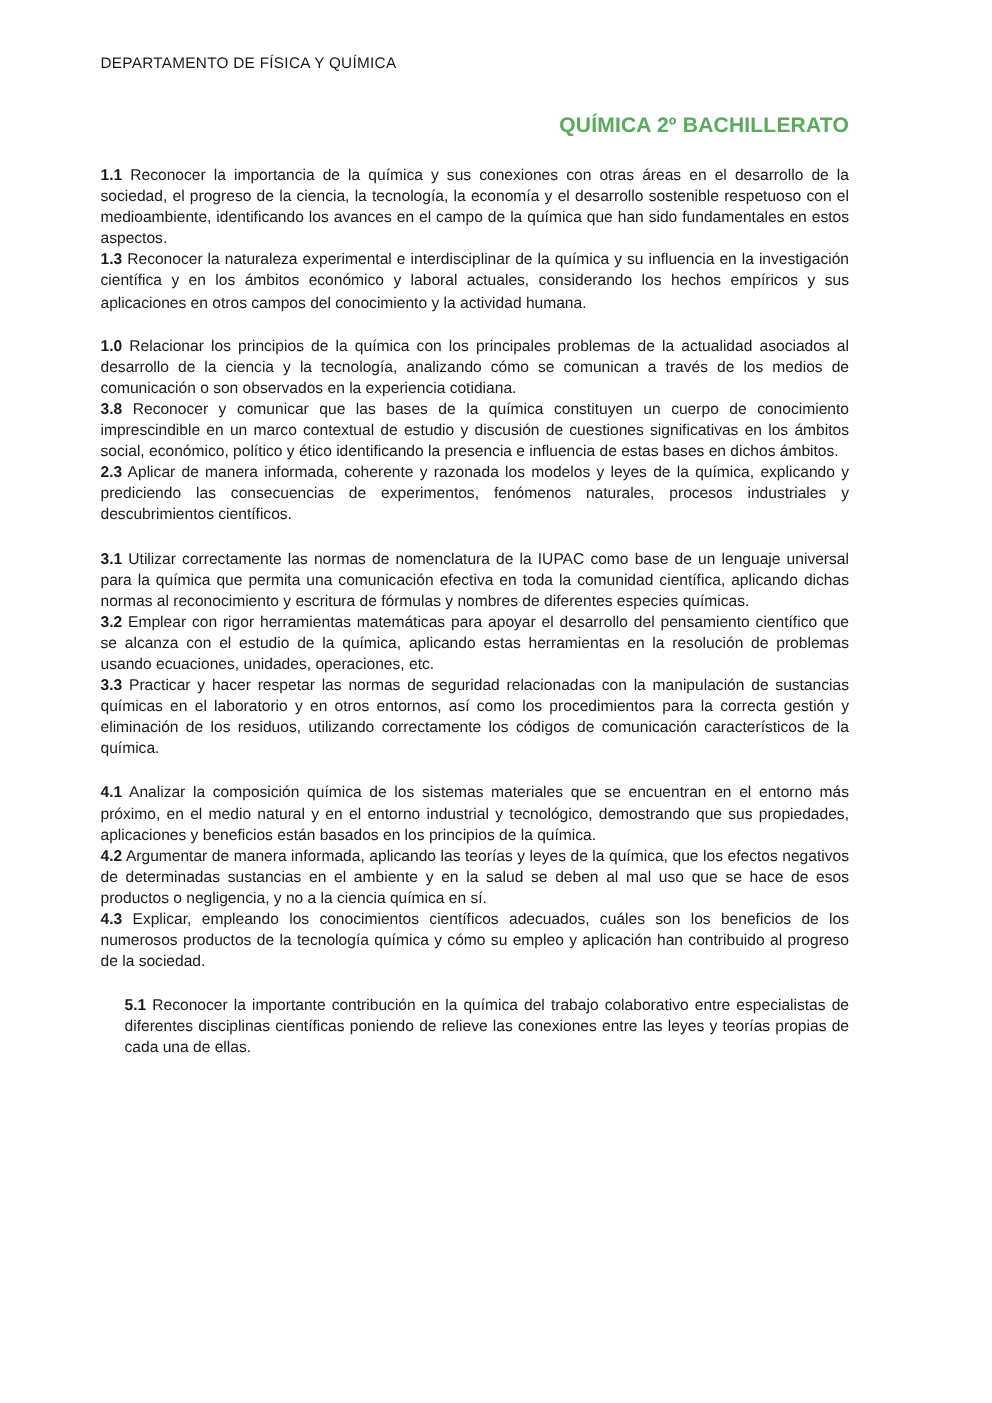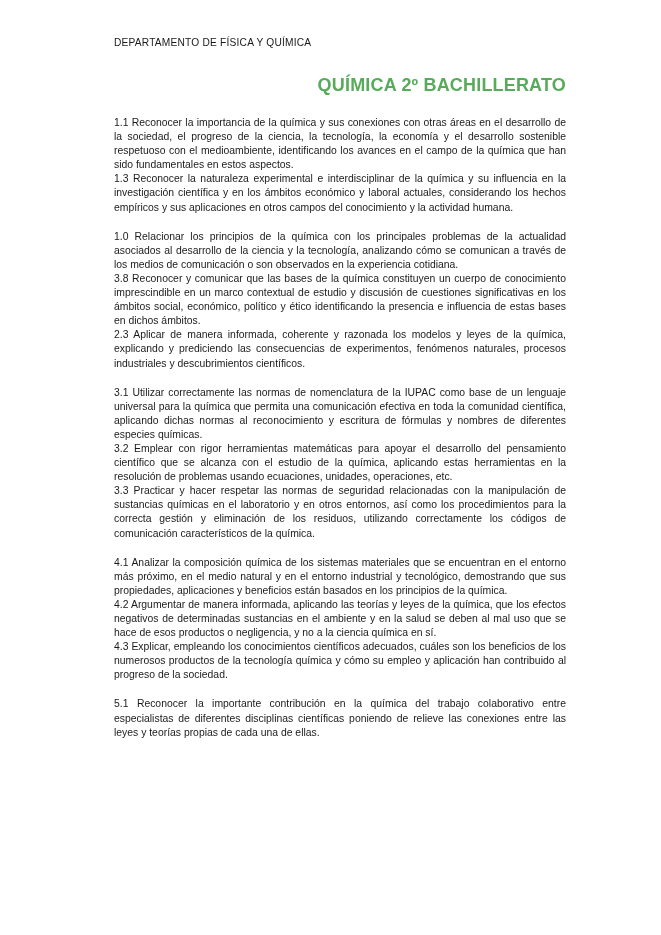--- a/index.html
+++ b/index.html
@@ -15,60 +15,61 @@
     color: #1a1a1a;
     -webkit-font-smoothing: antialiased;
   }
 
   .page {
     position: relative;
     width: 661px;
     height: 935px;
     background: #ffffff;
     box-sizing: border-box;
-    padding: 36px 95px 0 114px;
+    padding: 36px 95px 0 67px;
   }
 
   .dept-header {
     font-size: 10.2px;
     line-height: 13px;
     letter-spacing: 0.02em;
     color: #1a1a1a;
     margin: 0 0 26px 0;
     white-space: nowrap;
   }
 
   .doc-title {
-    font-size: 18px;
+    font-size: 14px;
     font-weight: bold;
     color: #57ab5a;
     text-align: right;
     letter-spacing: 0.01em;
     margin: 0 0 20px 0;
   }
 
   .criteria-group {
     margin: 0 0 15px 0;
   }
   .criteria-group:last-of-type {
     margin-bottom: 0;
+    margin-left: 16px;
   }
 
   p.item {
     margin: 0;
     font-size: 10.4px;
     line-height: 14.1px;
     text-align: justify;
     text-justify: inter-word;
     color: #1a1a1a;
     hyphens: none;
   }
 
   p.item .code {
-    font-weight: normal;
+    font-weight: bold;
   }
 </style>
 </head>
 <body>
 
 <div class="page">
 
   <div class="dept-header">DEPARTAMENTO DE FÍSICA Y QUÍMICA</div>
 
   <div class="doc-title" style="color: rgb(87, 171, 90);">QUÍMICA 2º BACHILLERATO</div>

